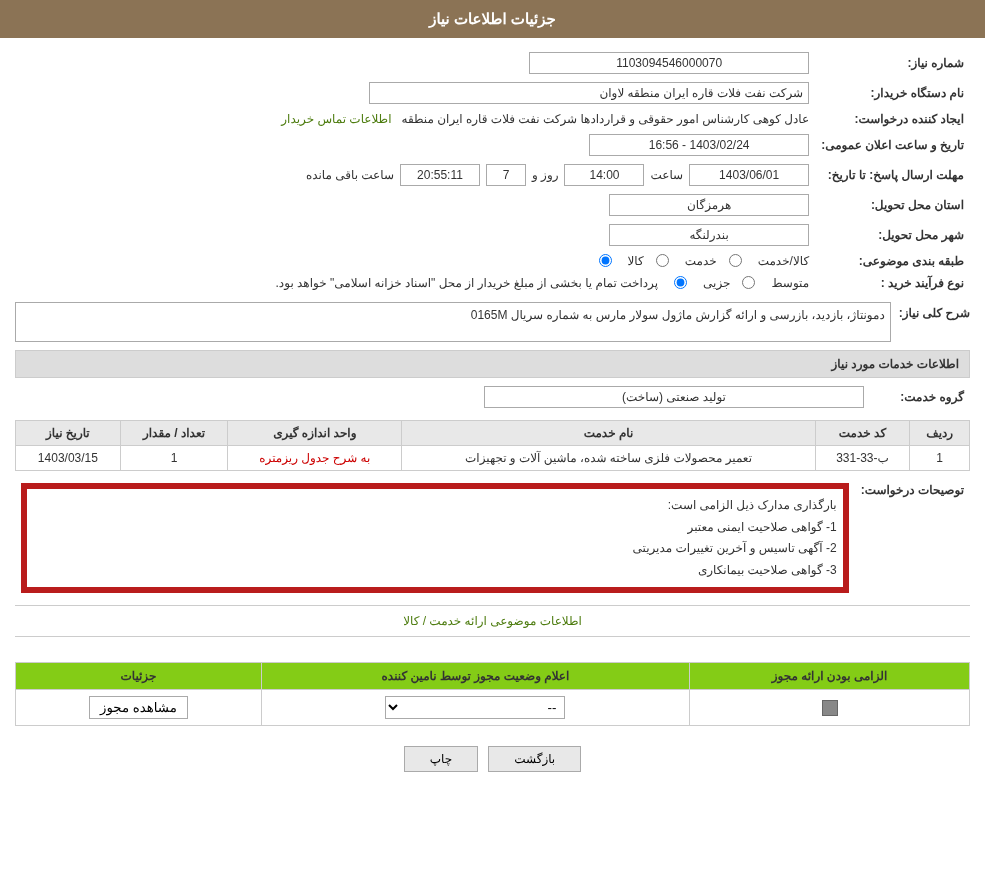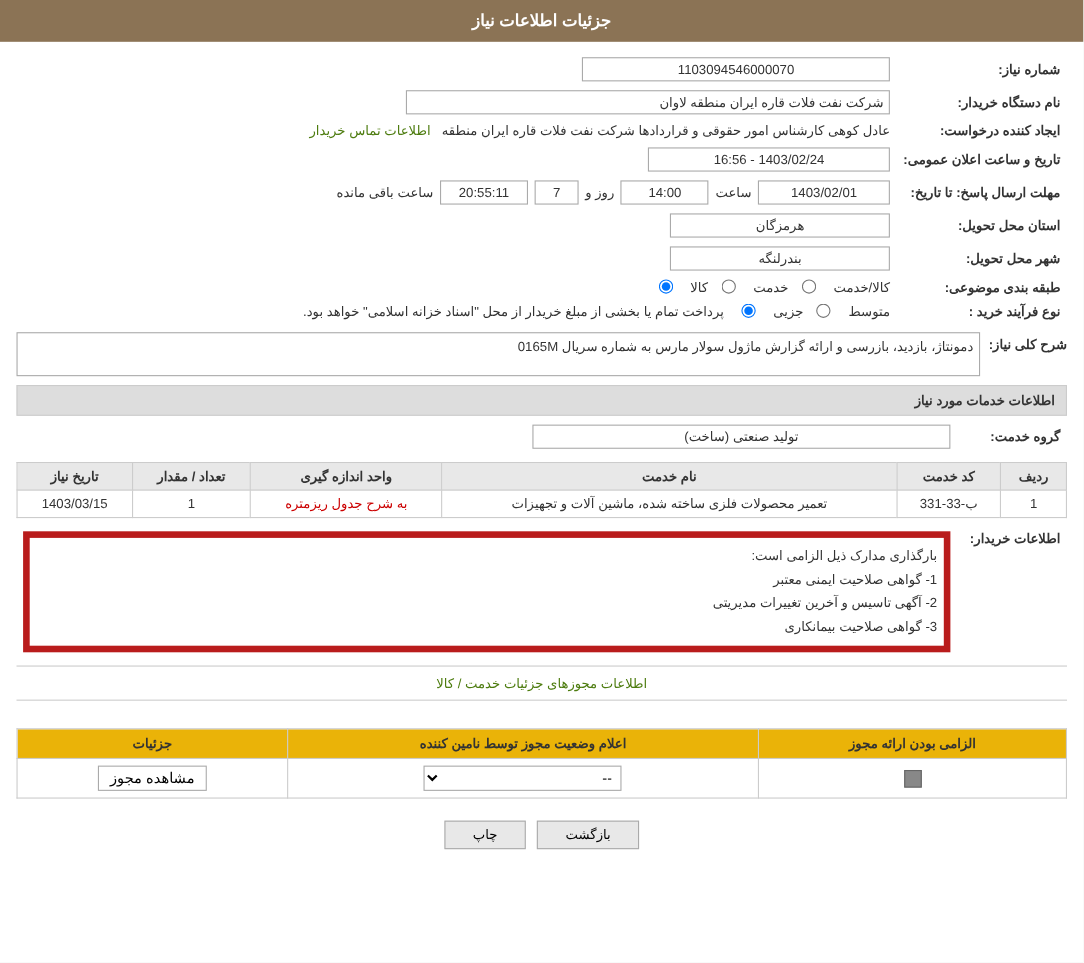--- a/index.html
+++ b/index.html
@@ -109,21 +109,21 @@
       padding: 6px;
       background: #fff;
       text-align: right;
       line-height: 1.8;
     }
     .permit-table {
       width: 100%;
       border-collapse: collapse;
     }
     .permit-table th {
-      background: #eab308;
+      background: #84cc16;
       border: 1px solid #ccc;
       padding: 6px 10px;
       text-align: center;
       font-weight: bold;
     }
     .permit-table td {
       border: 1px solid #ccc;
       padding: 6px 10px;
       text-align: center;
     }
@@ -221,21 +221,21 @@
       <tr>
         <td class="label-cell">تاریخ و ساعت اعلان عمومی:</td>
         <td class="value-cell" colspan="3">
           <div class="input-box" style="width:220px;text-align:center;">1403/02/24 - 16:56</div>
         </td>
       </tr>
       <tr>
         <td class="label-cell">مهلت ارسال پاسخ: تا تاریخ:</td>
         <td class="value-cell" colspan="3">
           <div class="inline-row">
-            <div class="input-box" style="width:120px;text-align:center;">1403/02/01</div>
+            <div class="input-box" style="width:120px;text-align:center;">1403/06/01</div>
             <span>ساعت</span>
             <div class="input-box" style="width:80px;text-align:center;">14:00</div>
             <span>روز و</span>
             <div class="input-box" style="width:40px;text-align:center;">7</div>
             <div class="input-box" style="width:80px;text-align:center;">20:55:11</div>
             <span>ساعت باقی مانده</span>
           </div>
         </td>
       </tr>
       <tr>
@@ -329,35 +329,35 @@
     <td class="red-text">به شرح جدول ریزمتره</td>
     <td>1</td>
     <td>1403/03/15</td>
   </tr>
         </tbody>
     </table>
 
     <table class="info-table">
       <tbody>
           <tr>
-        <td class="label-cell" style="width:100px; vertical-align:top;">اطلاعات خریدار:</td>
+        <td class="label-cell" style="width:100px; vertical-align:top;">توصیحات درخواست:</td>
         <td>
           <div class="buyer-notes">
             <div>بارگذاری مدارک ذیل الزامی است:</div>
             <div>1-   گواهی صلاحیت ایمنی معتبر</div>
             <div>2-   آگهی تاسیس و آخرین تغییرات مدیریتی</div>
             <div>3-   گواهی صلاحیت بیمانکاری</div>
           </div>
         </td>
       </tr>
     </tbody>
       </table>
 
     <div class="blue-link-section">
-      <a href="#" class="link-blue">اطلاعات مجوزهای جزئیات خدمت / کالا</a>
+      <a href="#" class="link-blue">اطلاعات موضوعی ارائه خدمت / کالا</a>
     </div>
 
     <div style="height:20px;"></div>
 
     <table class="permit-table">
       <thead>
         <tr>
           <th>الزامی بودن ارائه مجوز</th>
           <th>اعلام وضعیت مجوز توسط نامین کننده</th>
           <th>جزئیات</th>

